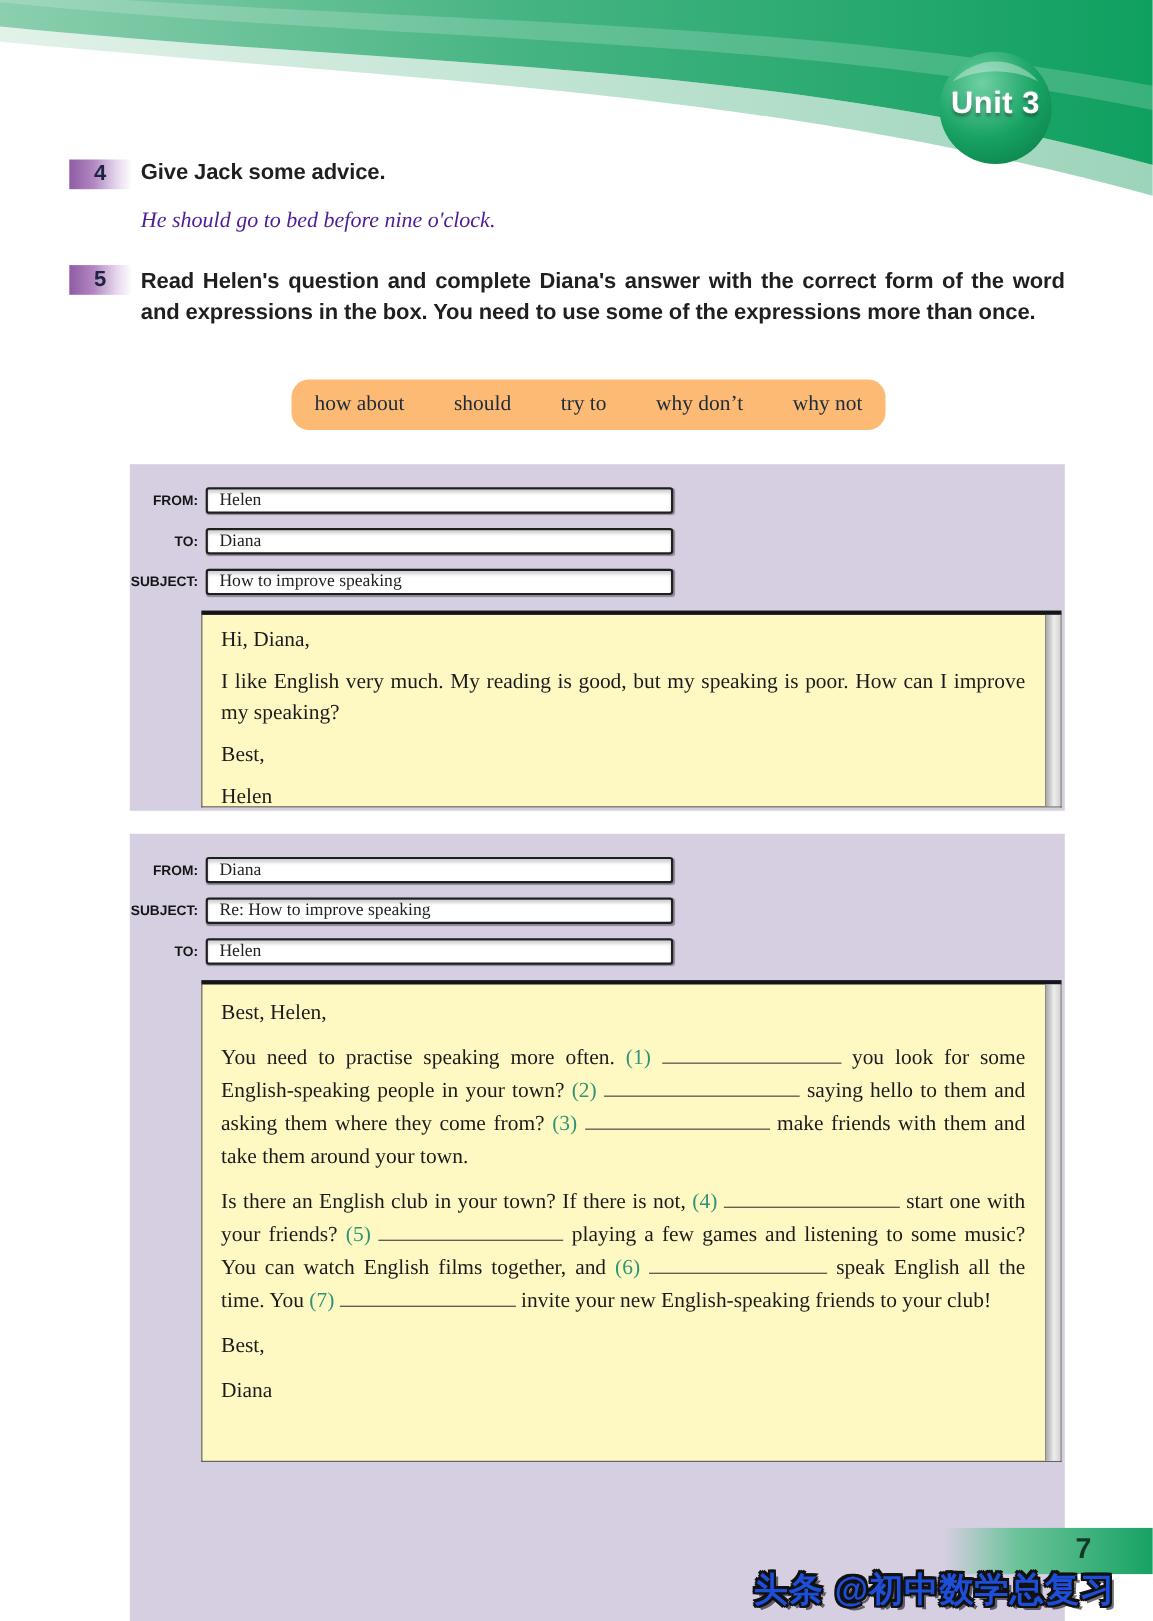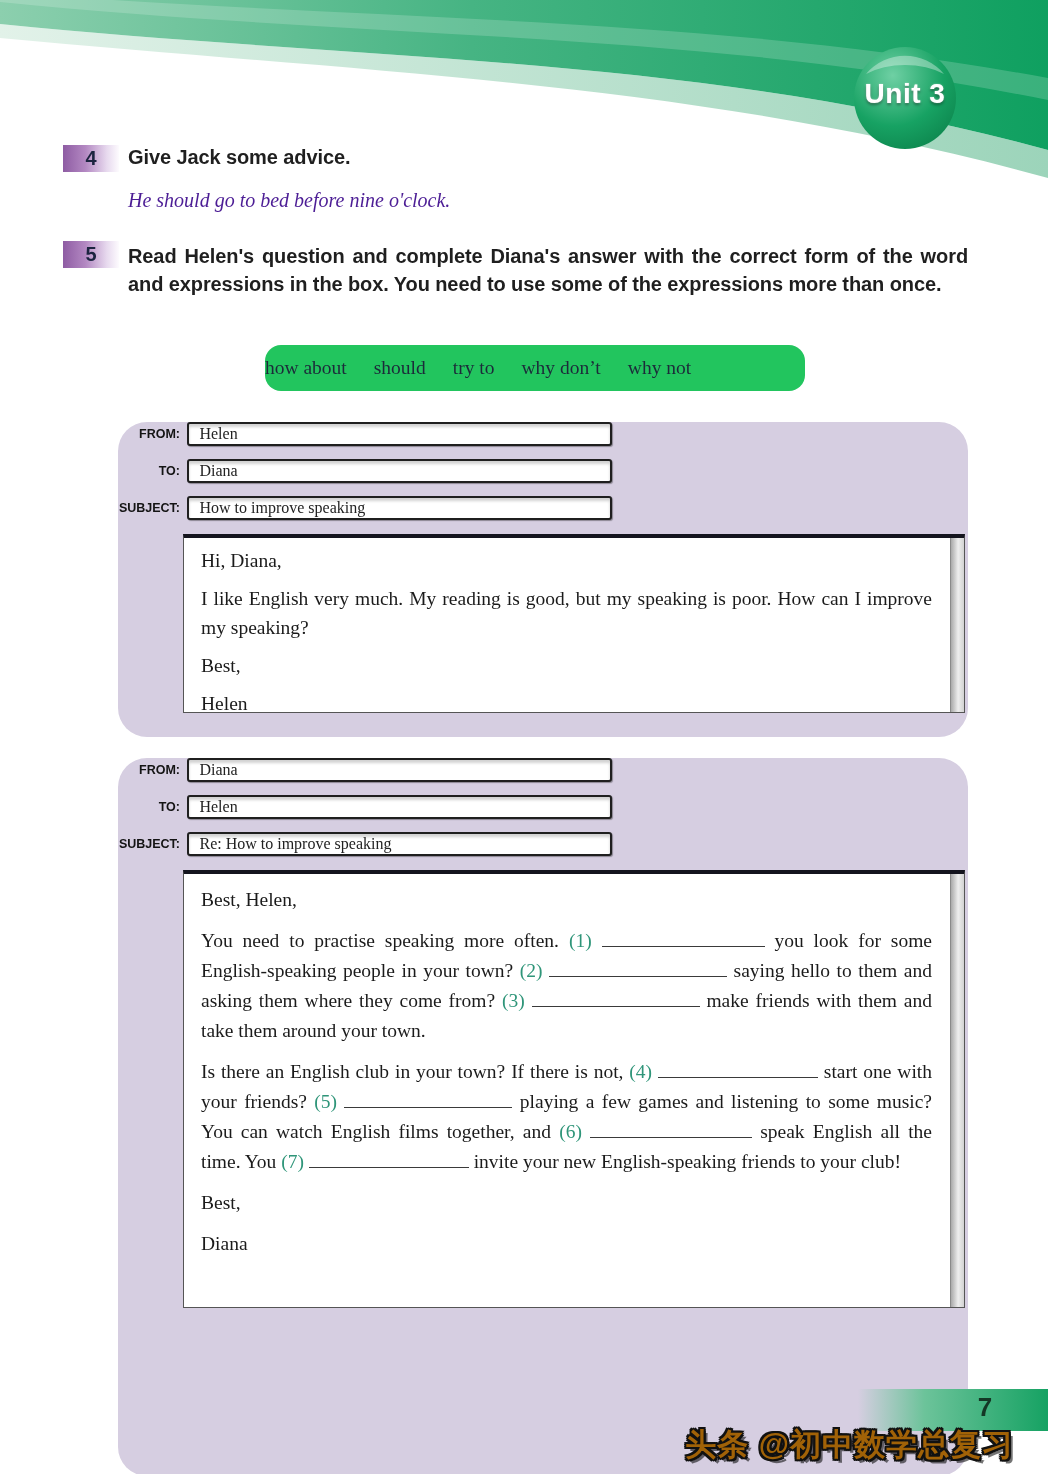--- a/index.html
+++ b/index.html
@@ -41,33 +41,33 @@
   .ex5-title { top: 242px; width: 840px; line-height: 28px; text-align: justify; }
   .ex4-answer {
     position: absolute; left: 128px; top: 189px;
     font-family: "Liberation Serif", serif;
     font-style: italic; font-size: 20px; color: #4c1d95;
   }
 
   
   .word-box {
     position: absolute; left: 265px; top: 345px; width: 540px; height: 46px;
-    background: #22c55e; border-radius: 16px;
-    display: flex; align-items: center; gap: 27px;
+    background: #fdba74; border-radius: 16px;
+    display: flex; align-items: center; justify-content: center; gap: 45px;
   }
   .word-box span {
     font-family: "Liberation Serif", serif;
     font-size: 19.5px; color: #1c2b3a;
   }
 
   
   .email-panel {
     position: absolute; left: 118px; width: 850px;
     background: #d6cee1;
-    border-radius: 29px;
+    padding-top: 21px;
   }
   .panel-1 { top: 422px; height: 315px; }
   .panel-2 { top: 758px; height: 718px; }
   .email-row { margin: 0 0 13px 0; white-space: nowrap; }
   .email-row .field-label {
     display: inline-block; width: 62px; text-align: right;
     font-weight: bold; font-size: 12.5px; color: #141414;
     vertical-align: middle;
   }
   .email-row .field-input {
@@ -76,21 +76,21 @@
     background: #ffffff;
     border: 2.5px solid #1f1f1f; border-radius: 3px;
     box-shadow: inset 0 3px 3px rgba(0,0,0,0.18), 1px 1px 1px rgba(0,0,0,0.35);
     font-family: "Liberation Serif", serif; font-size: 16px; color: #222;
     line-height: 19px; padding: 0 0 0 10px;
     overflow: hidden;
   }
   .body-box {
     position: relative;
     margin: 14px 0 0 65px; width: 782px;
-    background: #ffffff;
+    background: #fef9c3;
     border: 1.5px solid #555;
     border-top: 4px solid #14141e;
     padding: 8px 32px 8px 17px;
   }
   .body-1 { height: 179px; }
   .body-2 { height: 438px; padding-top: 11px; }
   .scroll-strip {
     position: absolute; top: 0; right: 0; bottom: 0; width: 14px;
     border-left: 1px solid #8a8a8a;
     background: linear-gradient(90deg, #a9a9a9 0%, #eeeeee 55%, #d2d2d2 100%);
@@ -114,21 +114,21 @@
     position: absolute; left: 858px; top: 1389px; width: 190px; height: 42px;
     background: linear-gradient(90deg, rgba(255,255,255,0) 0%, #6cc39a 35%, #16a263 100%);
   }
   .page-number {
     position: absolute; top: 1392px; left: 960px; width: 50px;
     text-align: center;
     font-weight: bold; font-size: 26px; color: #143826;
   }
   .watermark {
     position: absolute; right: 34px; top: 1424px;
-    font-weight: bold; font-size: 31px; color: #a16207;
+    font-weight: bold; font-size: 31px; color: #1d4ed8;
     letter-spacing: 1px;
     text-shadow:
       -2px -2px 0 #111, 2px -2px 0 #111, -2px 2px 0 #111, 2px 2px 0 #111,
       -2px 0 0 #111, 2px 0 0 #111, 0 -2px 0 #111, 0 2px 0 #111,
       4px 4px 0 rgba(0,0,0,0.55);
   }
 </style>
 </head>
 <body>
 
@@ -193,26 +193,26 @@
       <p class="body-para">Helen</p>
     </div>
 </div>
 
 <div class="email-panel panel-2">
   <div class="email-row">
     <span class="field-label">FROM:</span>
     <span class="field-input">Diana</span>
   </div>
   <div class="email-row">
+    <span class="field-label">SUBJECT:</span>
+    <span class="field-input">Re: How to improve speaking</span>
+  </div>
+  <div class="email-row">
     <span class="field-label">TO:</span>
     <span class="field-input">Helen</span>
-  </div>
-  <div class="email-row">
-    <span class="field-label">SUBJECT:</span>
-    <span class="field-input">Re: How to improve speaking</span>
   </div>
   <div class="body-box body-2">
     <div class="scroll-strip"></div>
   <p class="body-para">Best, Helen,</p>
       <p class="body-para">You need to practise speaking more often. <span class="gnum">(1) </span><span class="blank" style="width: 163px;"></span> you look for some English-speaking people in your town? <span class="gnum">(2) </span><span class="blank" style="width: 178px;"></span> saying hello to them and asking them where they come from? <span class="gnum">(3) </span><span class="blank" style="width: 168px;"></span> make friends with them and take them around your town.</p>
       <p class="body-para">Is there an English club in your town? If there is not, <span class="gnum">(4) </span><span class="blank" style="width: 160px;"></span> start one with your friends? <span class="gnum">(5) </span><span class="blank" style="width: 168px;"></span> playing a few games and listening to some music? You can watch English films together, and <span class="gnum">(6) </span><span class="blank" style="width: 162px;"></span> speak English all the time. You <span class="gnum">(7) </span><span class="blank" style="width: 160px;"></span> invite your new English-speaking friends to your club!</p>
       <p class="body-para">Best,</p>
       <p class="body-para">Diana</p>
     </div>
 </div>

